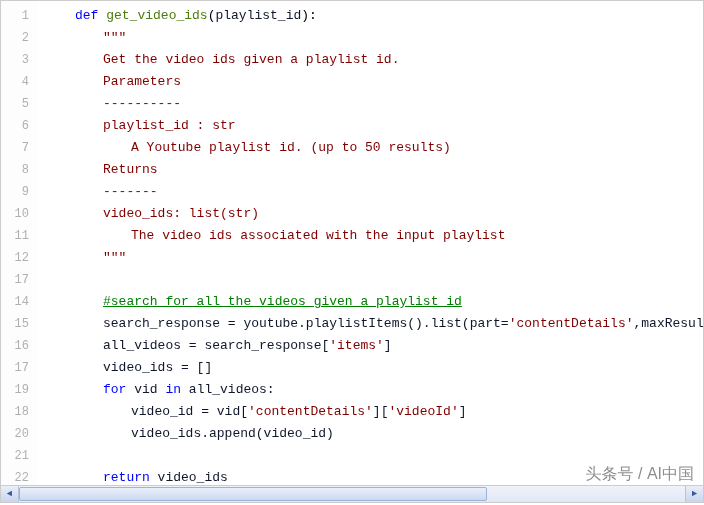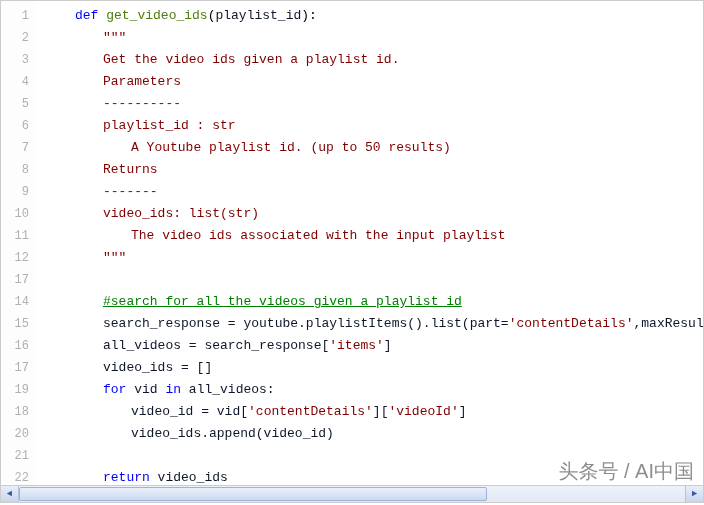--- a/index.html
+++ b/index.html
@@ -89,21 +89,21 @@
     width: 70%;
     border: 1px solid #9db3d9;
     border-radius: 2px;
     background: linear-gradient(#eaf0fb, #cdd9ef);
   }
   .watermark {
     position: absolute;
     right: 10px;
     bottom: 20px;
     font-family: "Microsoft YaHei", Arial, sans-serif;
-    font-size: 20px;
+    font-size: 16px;
     color: rgba(80,80,80,0.65);
     text-shadow: 0 0 2px rgba(255,255,255,0.8);
     pointer-events: none;
   }
 </style>
 </head>
 <body>
 
 <div class="editor">
   <div class="gutter" id="gutter">

